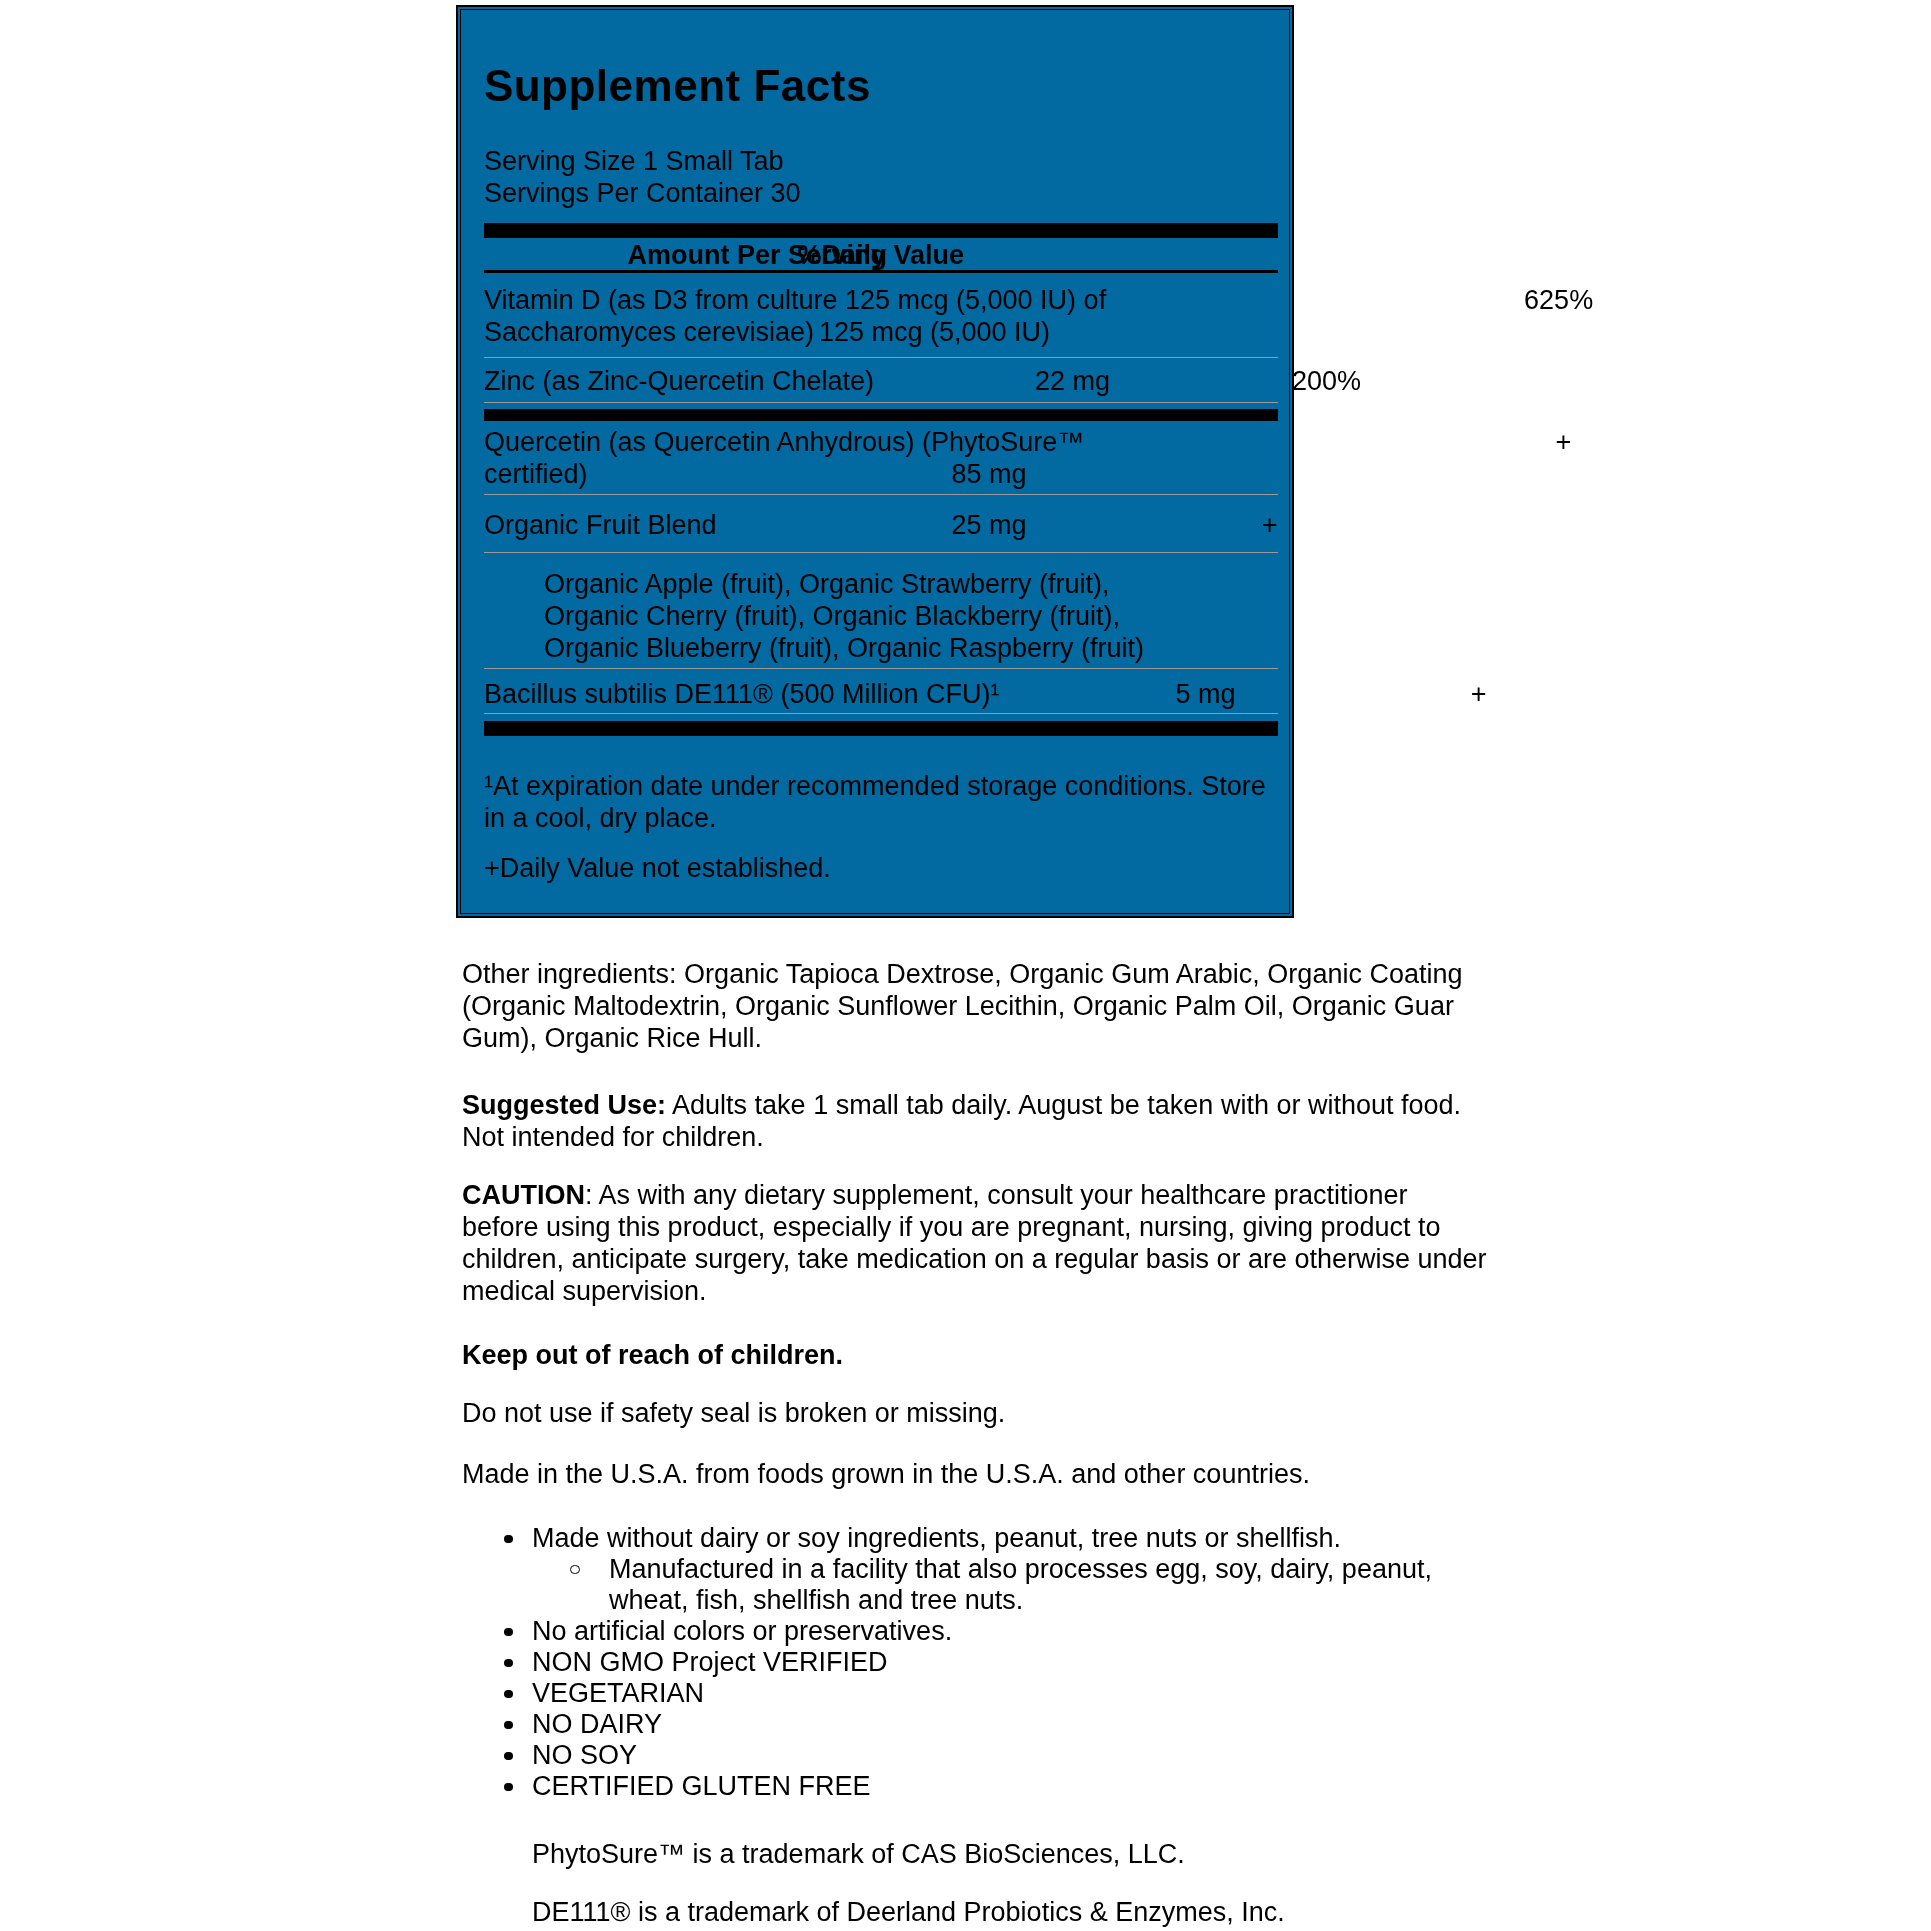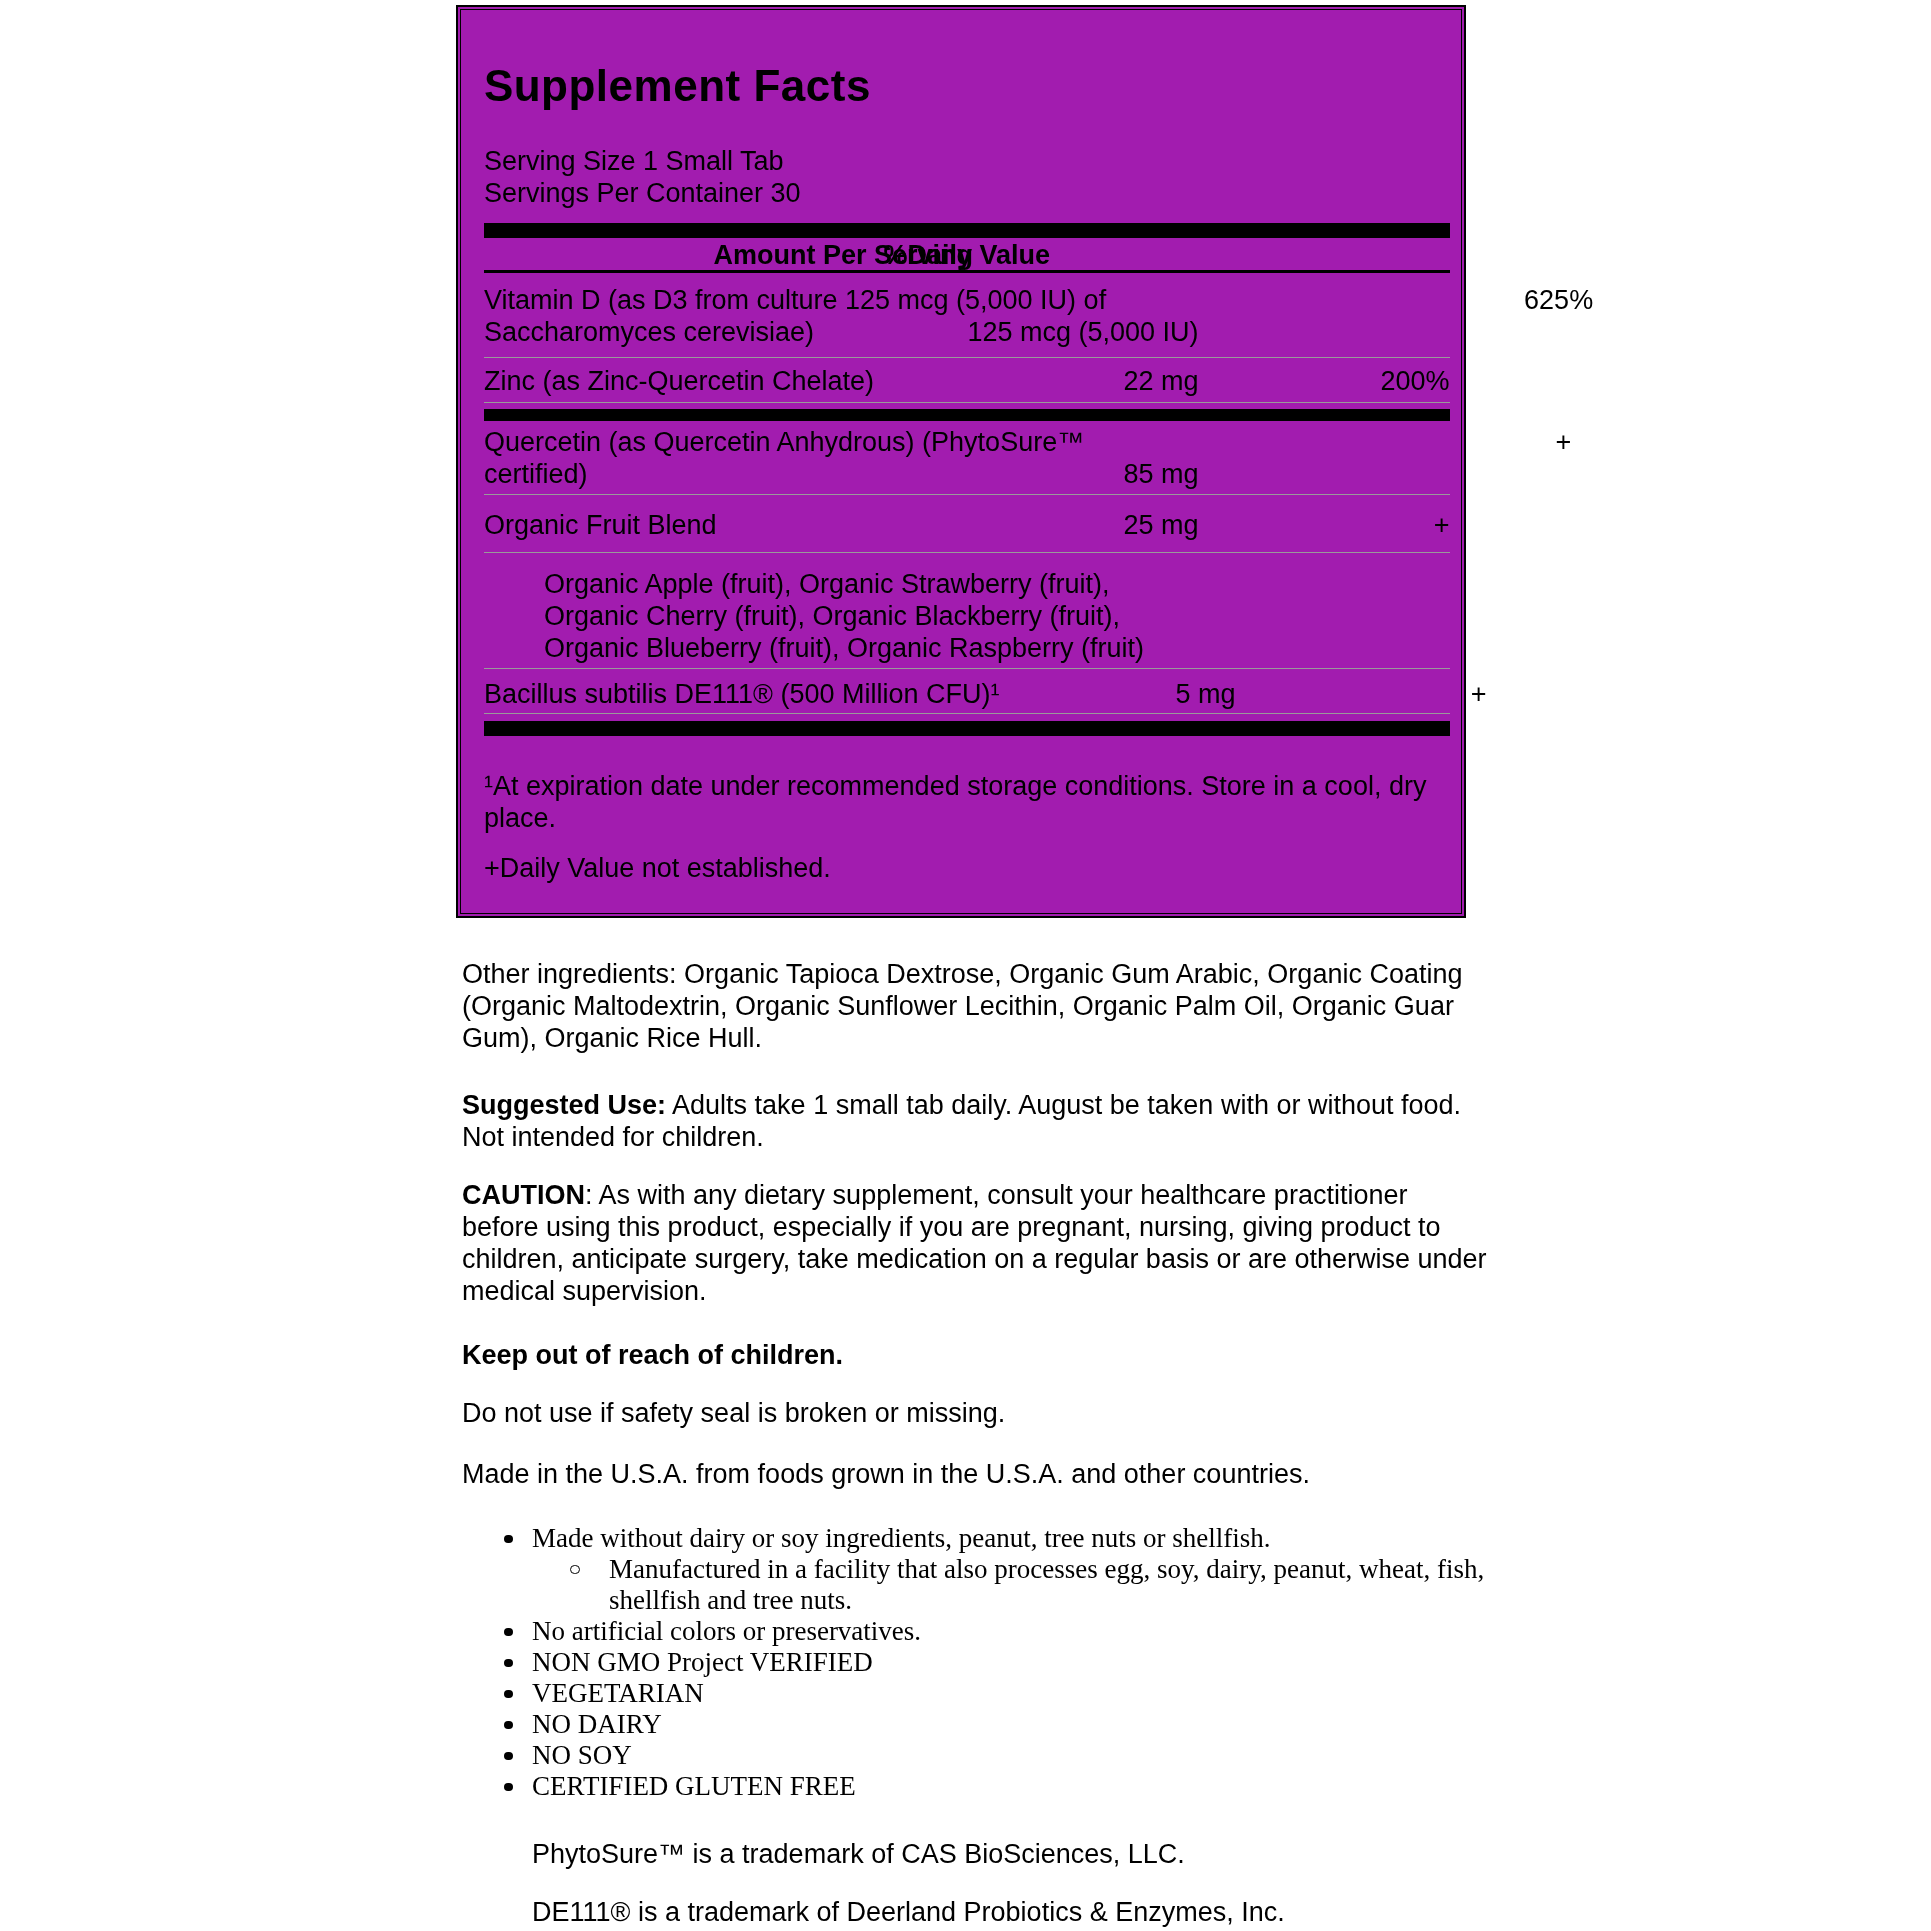--- a/index.html
+++ b/index.html
@@ -11,25 +11,25 @@
     font-size: 27px;
     line-height: 32px;
     position: relative;
     overflow: hidden;
   }
 
   
   .facts-box {
     position: absolute;
     left: 456px; top: 4.8px;
-    width: 1010px;
+    width: 838px;
     border: 2.9px solid #000;
     padding: 1.9px;
     box-sizing: border-box;
-    background: #a21caf;
+    background: #0369a1;
   }
   .facts-inner {
     border: 1px solid #000;
     padding: 52px 11.6px 29px 23px;
   }
   .facts-title {
     font-size: 44px;
     line-height: 48px;
     font-weight: bold;
     letter-spacing: 0.5px;
@@ -86,21 +86,20 @@
   .p-keep      { font-weight: bold; margin-bottom: 26px !important; }
   .p-seal      { margin-bottom: 29px !important; }
   .p-made      { margin-bottom: 33px !important; }
   .bold { font-weight: bold; }
 
   ul.bullets {
     list-style: none;
     margin: 8px 0 36px 0;
     padding: 0;
     line-height: 31px;
-    font-family: Liberation Serif, serif;
   }
   ul.bullets li { position: relative; padding-left: 70px; }
   ul.bullets li::before {
     content: "";
     position: absolute;
     left: 42px; top: 11.6px;
     width: 8.7px; height: 8.7px;
     border-radius: 50%;
     background: #000;
   }

